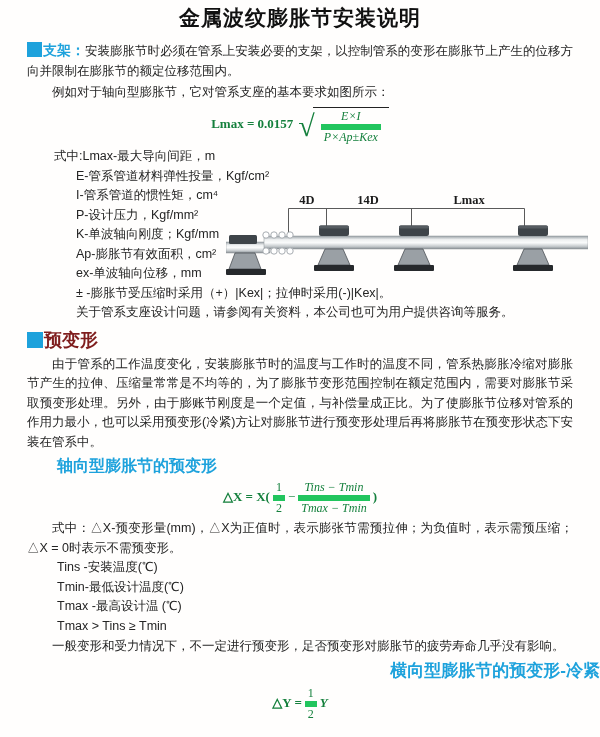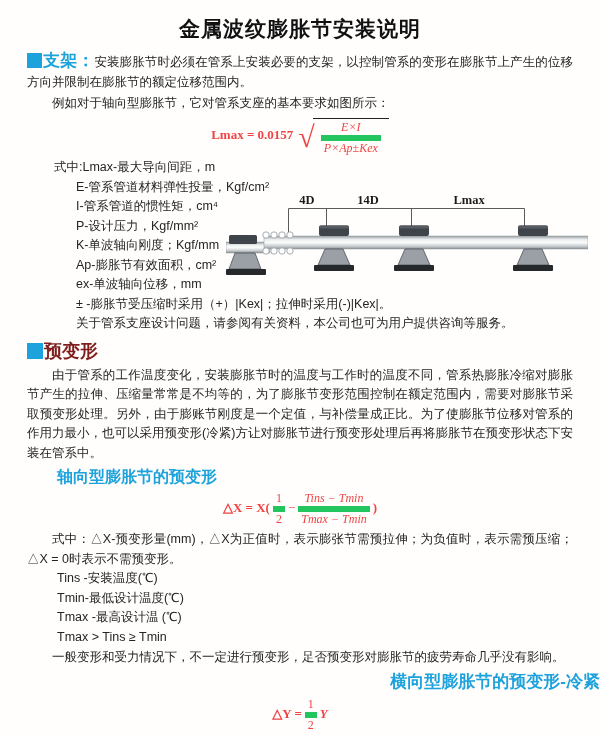--- a/index.html
+++ b/index.html
@@ -4,34 +4,34 @@
 <style>
   * { margin:0; padding:0; box-sizing:border-box; }
   html,body { background:#ffffff; }
   .page {
     position:relative; width:600px; height:737px; margin:0 auto; overflow:hidden;
     background:#fffefd; color:#242424;
     font-family:"Liberation Sans", sans-serif;
     font-size:12.5px; line-height:20px;
   }
   .title {
-    padding-top:15px; text-align:center; color:#111;
+    padding-top:4px; text-align:center; color:#111;
     font-size:21px; line-height:27px; font-weight:bold; letter-spacing:1px;
   }
   .sq {
     display:inline-block; width:15px; height:15px; background:#1ea2dc;
     vertical-align:-2px; margin-right:1px;
   }
-  .sec-label { color:#1ea2dc; font-size:17px; font-weight:bold; }
+  .sec-label { color:#1ea2dc; font-size:14px; font-weight:bold; }
   .p-body { margin:9px 27px 0; text-align:justify; }
   .indent2 { text-indent:2em; }
   .example { margin:1px 27px 0; text-indent:2em; }
 
   .formula {
-    text-align:center; margin:5px 0 3px; color:#ef4444;
+    text-align:center; margin:5px 0 3px; color:#15803d;
     font-family:"Liberation Serif", serif; font-size:13px; line-height:16px;
   }
   .f-bold { font-weight:bold; }
   .ital { font-style:italic; }
   .frac { display:inline-block; vertical-align:middle; text-align:center; font-size:12px; line-height:13px; margin:0 3px; }
   .frac .num { display:block; border-bottom:6px solid #22c55e; padding:0 3px 1px; }
   .frac .den { display:block; padding:1px 3px 0;text-align:center; }
   .sqrt { display:inline-flex; align-items:center; margin-left:5px; vertical-align:middle; }
   .sqrt .rad { font-size:30px; line-height:22px; font-weight:normal; margin-right:-2px; }
   .sqrt .inner { border-top:1.5px solid #222; padding:2px 5px 0; }

